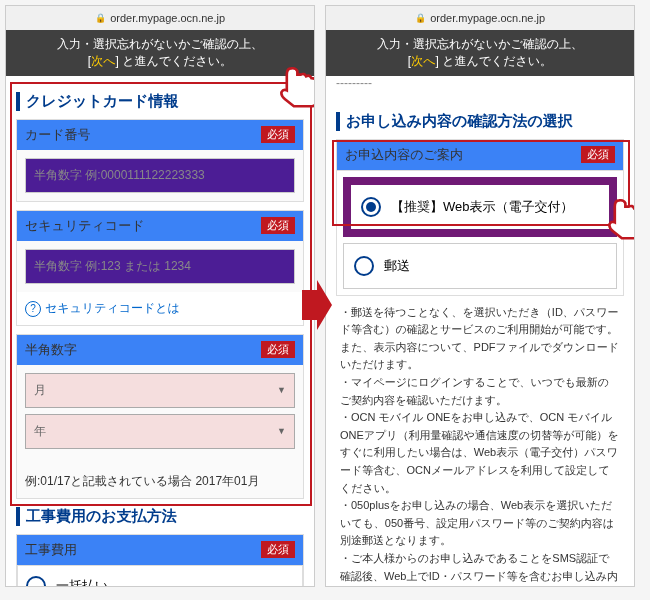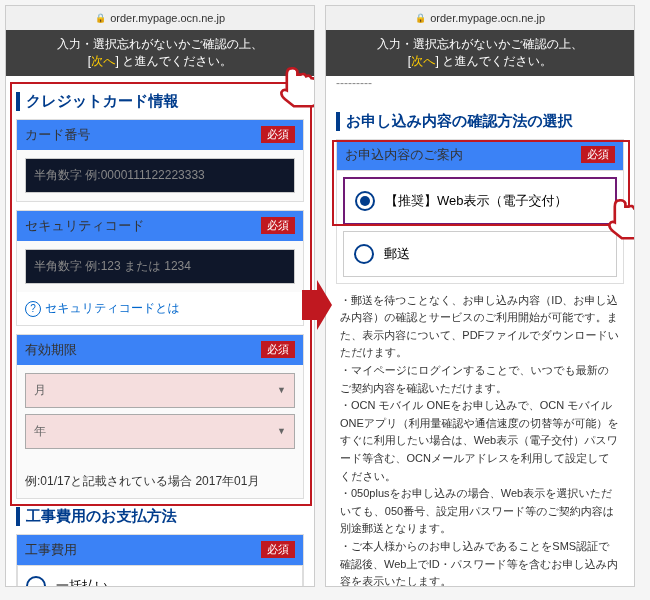--- a/index.html
+++ b/index.html
@@ -8,42 +8,42 @@
   .url-bar { background: #f0f0f0; height: 24px; display: flex; align-items: center; justify-content: center; font-size: 11px; color: #333; }
   .url-bar::before { content: "🔒"; font-size: 9px; margin-right: 4px; }
   .red-banner { background: #404040; color: #fff; text-align: center; font-size: 12px; padding: 6px 4px; line-height: 1.4; }
   .red-banner .hl { color: #ffcc00; }
   .content { padding: 8px 10px; }
   .sec-title { color: #003c8c; font-size: 15px; font-weight: bold; border-left: 4px solid #003c8c; padding-left: 6px; margin: 8px 0; }
   .field-group { border: 1px solid #ddd; margin-bottom: 8px; }
   .field-head { background: #3b82f6; display: flex; justify-content: space-between; align-items: center; padding: 6px 8px; font-size: 13px; color: #333; }
   .req { background: #c01820; color: #fff; font-size: 11px; padding: 1px 6px; }
   .field-body { background: #fafafa; padding: 8px; }
-  .input { width: 100%; border: 1px solid #ccc; padding: 8px; font-size: 12px; color: #888; background: #0f172a; }
+  .input { width: 100%; border: 1px solid #ccc; padding: 8px; font-size: 12px; color: #888; background: #4c1d95; }
   .select-ph { width: 100%; border: 1px solid #aaa; padding: 8px; font-size: 12px; background: #f5dede; color: #666; display: flex; justify-content: space-between; align-items: center; margin-bottom: 6px; }
   .select-ph::after { content: "▼"; font-size: 9px; color: #666; }
   .hint { font-size: 12px; color: #333; margin-top: 24px; }
   .help-link { color: #0066cc; font-size: 12px; padding: 8px; display: block; }
   .help-link::before { content: "?"; display: inline-block; border: 1px solid #0066cc; border-radius: 50%; width: 14px; height: 14px; text-align: center; font-size: 10px; line-height: 14px; margin-right: 4px; }
   .radio-row { display: flex; align-items: center; padding: 10px 8px; font-size: 13px; }
   .radio-row .circ { width: 20px; height: 20px; border: 2px solid #003c8c; border-radius: 50%; margin-right: 10px; display: flex; align-items: center; justify-content: center; flex: 0 0 auto; }
   .radio-row.selected .circ::after { content: ""; width: 10px; height: 10px; background: #003c8c; border-radius: 50%; }
   .radio-list { border: 1px solid #ddd; margin-bottom: 8px; }
   .radio-list .radio-row { border-bottom: 1px solid #eee; }
   .radio-list .radio-row:last-child { border-bottom: none; }
   .info-text { font-size: 11px; color: #333; line-height: 1.6; padding: 0 4px; }
   .redframe { border: 2px solid #c01820; position: absolute; pointer-events: none; }
   .frame1 { top: 76px; left: 4px; width: 302px; height: 424px; }
   .frame2 { top: 134px; left: 6px; width: 298px; height: 86px; }
   .pointer { position: absolute; width: 44px; height: 44px; }
   .pointer svg { width: 100%; height: 100%; }
   .pointer1 { top: 58px; left: 272px; }
   .pointer2 { top: 190px; left: 280px; }
   .big-arrow { position: absolute; top: 280px; left: 302px; width: 30px; height: 50px; z-index: 10; }
-  .option-box { border: 2px solid #701a75; padding: 2px; }
+  .option-box { border: 8px solid #701a75; padding: 2px; }
   .plain-box { border: 1px solid #ccc; padding: 2px; }
   .truncated { font-size: 12px; color: #888; padding: 0 10px 6px; }
 </style>
 </head>
 <body>
 
 <div class="screen">
   <div class="url-bar">
       <span>order.mypage.ocn.ne.jp</span>
     </div>
@@ -70,21 +70,21 @@
           <span class="req">必須</span>
         </div>
       <div class="field-body">
           <div class="input">半角数字 例:123 または 1234</div>
         </div>
       <a class="help-link">セキュリティコードとは</a>
     </div>
 
     <div class="field-group">
       <div class="field-head">
-          <span>有効期限</span>
+          <span>半角数字</span>
           <span class="req">必須</span>
         </div>
       <div class="field-body">
         <div class="select-ph">
             <span>月</span>
           </div>
         <div class="select-ph">
             <span>年</span>
           </div>
         <div class="hint">例:01/17と記載されている場合 2017年01月</div>
@@ -145,21 +145,21 @@
       </div>
       <div class="plain-box">
         <div class="radio-row">
             <span class="circ"></span>
             <span>郵送</span>
           </div>
       </div>
     </div>
 
     <div class="info-text" style="margin-top:8px;">
-      <p>・郵送を待つことなく、お申し込み内容（ID、お申し込み内容）の確認とサービスのご利用開始が可能です。また、表示内容について、PDFファイルでダウンロードいただけます。</p>
+      <p>・郵送を待つことなく、を選択いただき（ID、パスワード等含む）の確認とサービスのご利用開始が可能です。また、表示内容について、PDFファイルでダウンロードいただけます。</p>
       <p>・マイページにログインすることで、いつでも最新のご契約内容を確認いただけます。</p>
       <p>・OCN モバイル ONEをお申し込みで、OCN モバイル ONEアプリ（利用量確認や通信速度の切替等が可能）をすぐに利用したい場合は、Web表示（電子交付）パスワード等含む、OCNメールアドレスを利用して設定してください。</p>
       <p>・050plusをお申し込みの場合、Web表示を選択いただいても、050番号、設定用パスワード等のご契約内容は別途郵送となります。</p>
       <p>・ご本人様からのお申し込みであることをSMS認証で確認後、Web上でID・パスワード等を含むお申し込み内容を表示いたします。</p>
     </div>
 
   </div>
   <div class="redframe frame2"></div>
   <div class="pointer pointer2">
     <svg viewBox="0 0 50 50">

